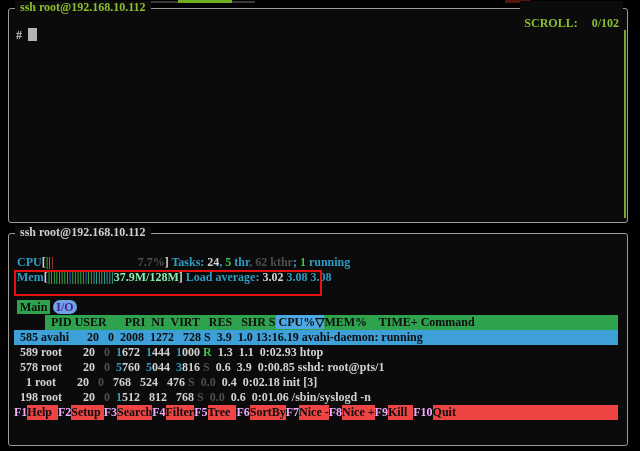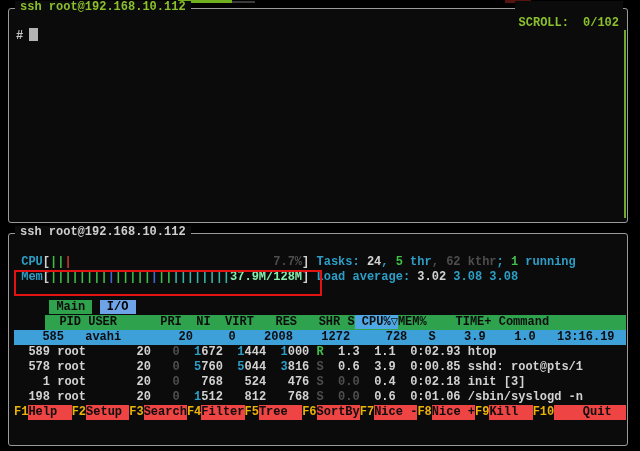--- a/index.html
+++ b/index.html
@@ -1,51 +1,51 @@
 <!DOCTYPE html>
 <html><head>
 <meta charset="utf-8">
 <style>
   html,body{margin:0;padding:0;background:#000;}
   .screen{position:relative;width:640px;height:451px;background:#000;overflow:hidden;
-          font-family:Liberation Mono, monospace;font-weight:bold;font-size:12px;line-height:15px;color:#d2d2d2;}
+          font-family:Liberation Serif, serif;font-weight:bold;font-size:12px;line-height:15px;color:#d2d2d2;}
   
   .vid-dim{position:absolute;left:145px;top:1px;width:110px;height:2px;background:#3a3a3a;}
   .vid-green{position:absolute;left:178px;top:0;width:54px;height:3px;background:#6fae1e;}
   .vid-red{position:absolute;left:505px;top:0;width:26px;height:3px;background:rgba(190,45,35,.45);}
 
   .pane{position:absolute;background:#0b0b0b;}
   .pane-top{left:8px;top:8px;width:620px;height:215px;}
   .pane-bottom{left:8px;top:233px;width:620px;height:213px;}
   .frame{position:absolute;inset:0;border:1px solid #9a9a9a;border-radius:3px;pointer-events:none;}
   .ptitle{position:absolute;top:-7px;left:7px;background:#0b0b0b;padding:0 5px;z-index:2;line-height:13px;}
   .t-green{color:#8bc02c;}
   .t-white{color:#cfcfcf;}
   .pscroll{position:absolute;top:-7px;right:5px;background:#0b0b0b;padding:16px 4px;z-index:2;line-height:13px;color:#8bc02c;}
   .pscroll .gap{display:inline-block;width:14px;}
   .vscroll{position:absolute;top:22px;bottom:5px;right:2px;width:2px;background:#74a82b;z-index:1;}
 
   .prompt{position:absolute;left:8px;top:20px;white-space:pre;color:#c8c8c8;}
   .cursor{display:inline-block;width:9px;height:13px;background:#b4b4b4;vertical-align:-2px;margin-left:6px;}
 
-  .htop{position:absolute;left:6px;right:2px;top:22px;z-index:1;}
+  .htop{position:absolute;left:6px;right:10px;top:22px;z-index:1;}
   .line{height:15px;white-space:pre;overflow:hidden;}
   .line span{white-space:pre;}
   .w{color:#d2d2d2;} .d{color:#4e4e4e;} .c{color:#2d9ec6;} .g{color:#3fc04a;}
-  .k{color:#0d0d0d;padding-left:14px;} .mt{color:#86efac;}
+  .k{color:#0d0d0d;} .mt{color:#86efac;}
   .pg{color:#3fbc4a;} .pb{color:#4069d0;} .pt{color:#35b5a8;} .pr{color:#c23b2e;}
   .bg-hdr{background:#2fa24e;color:#0d0d0d;margin-left:31px;}
   .bg-sel{background:#3da0d9;color:#0d0d0d;}
   .bg-sort{background:#4fa8e4;color:#0d0d0d;}
-  .tab-main{background:#2fa24e;color:#0d0d0d;margin-left:28px;}
-  .tab-io{background:#6fa3e8;color:#000000;}
+  .tab-main{background:#2fa24e;color:#0d0d0d;}
+  .tab-io{background:#6fa3e8;color:#4c1d95;border-radius:7px;}
   .fnline{display:flex;}
-  .fnkey{color:#eab308;}
+  .fnkey{color:#f0abfc;}
   .fnlabel{background:#ef4444;color:#0d0d0d;}
-  .fnlast{flex:1;text-align:right;}
+  .fnlast{flex:1;}
   .annot{position:absolute;left:6px;top:37px;width:304px;height:22px;border:2px solid #e31313;z-index:6;pointer-events:none;}
 </style>
 </head>
 <body>
 
 <div class="screen">
   <div class="vid-dim"></div>
   <div class="vid-green"></div>
   <div class="vid-red"></div>
 

